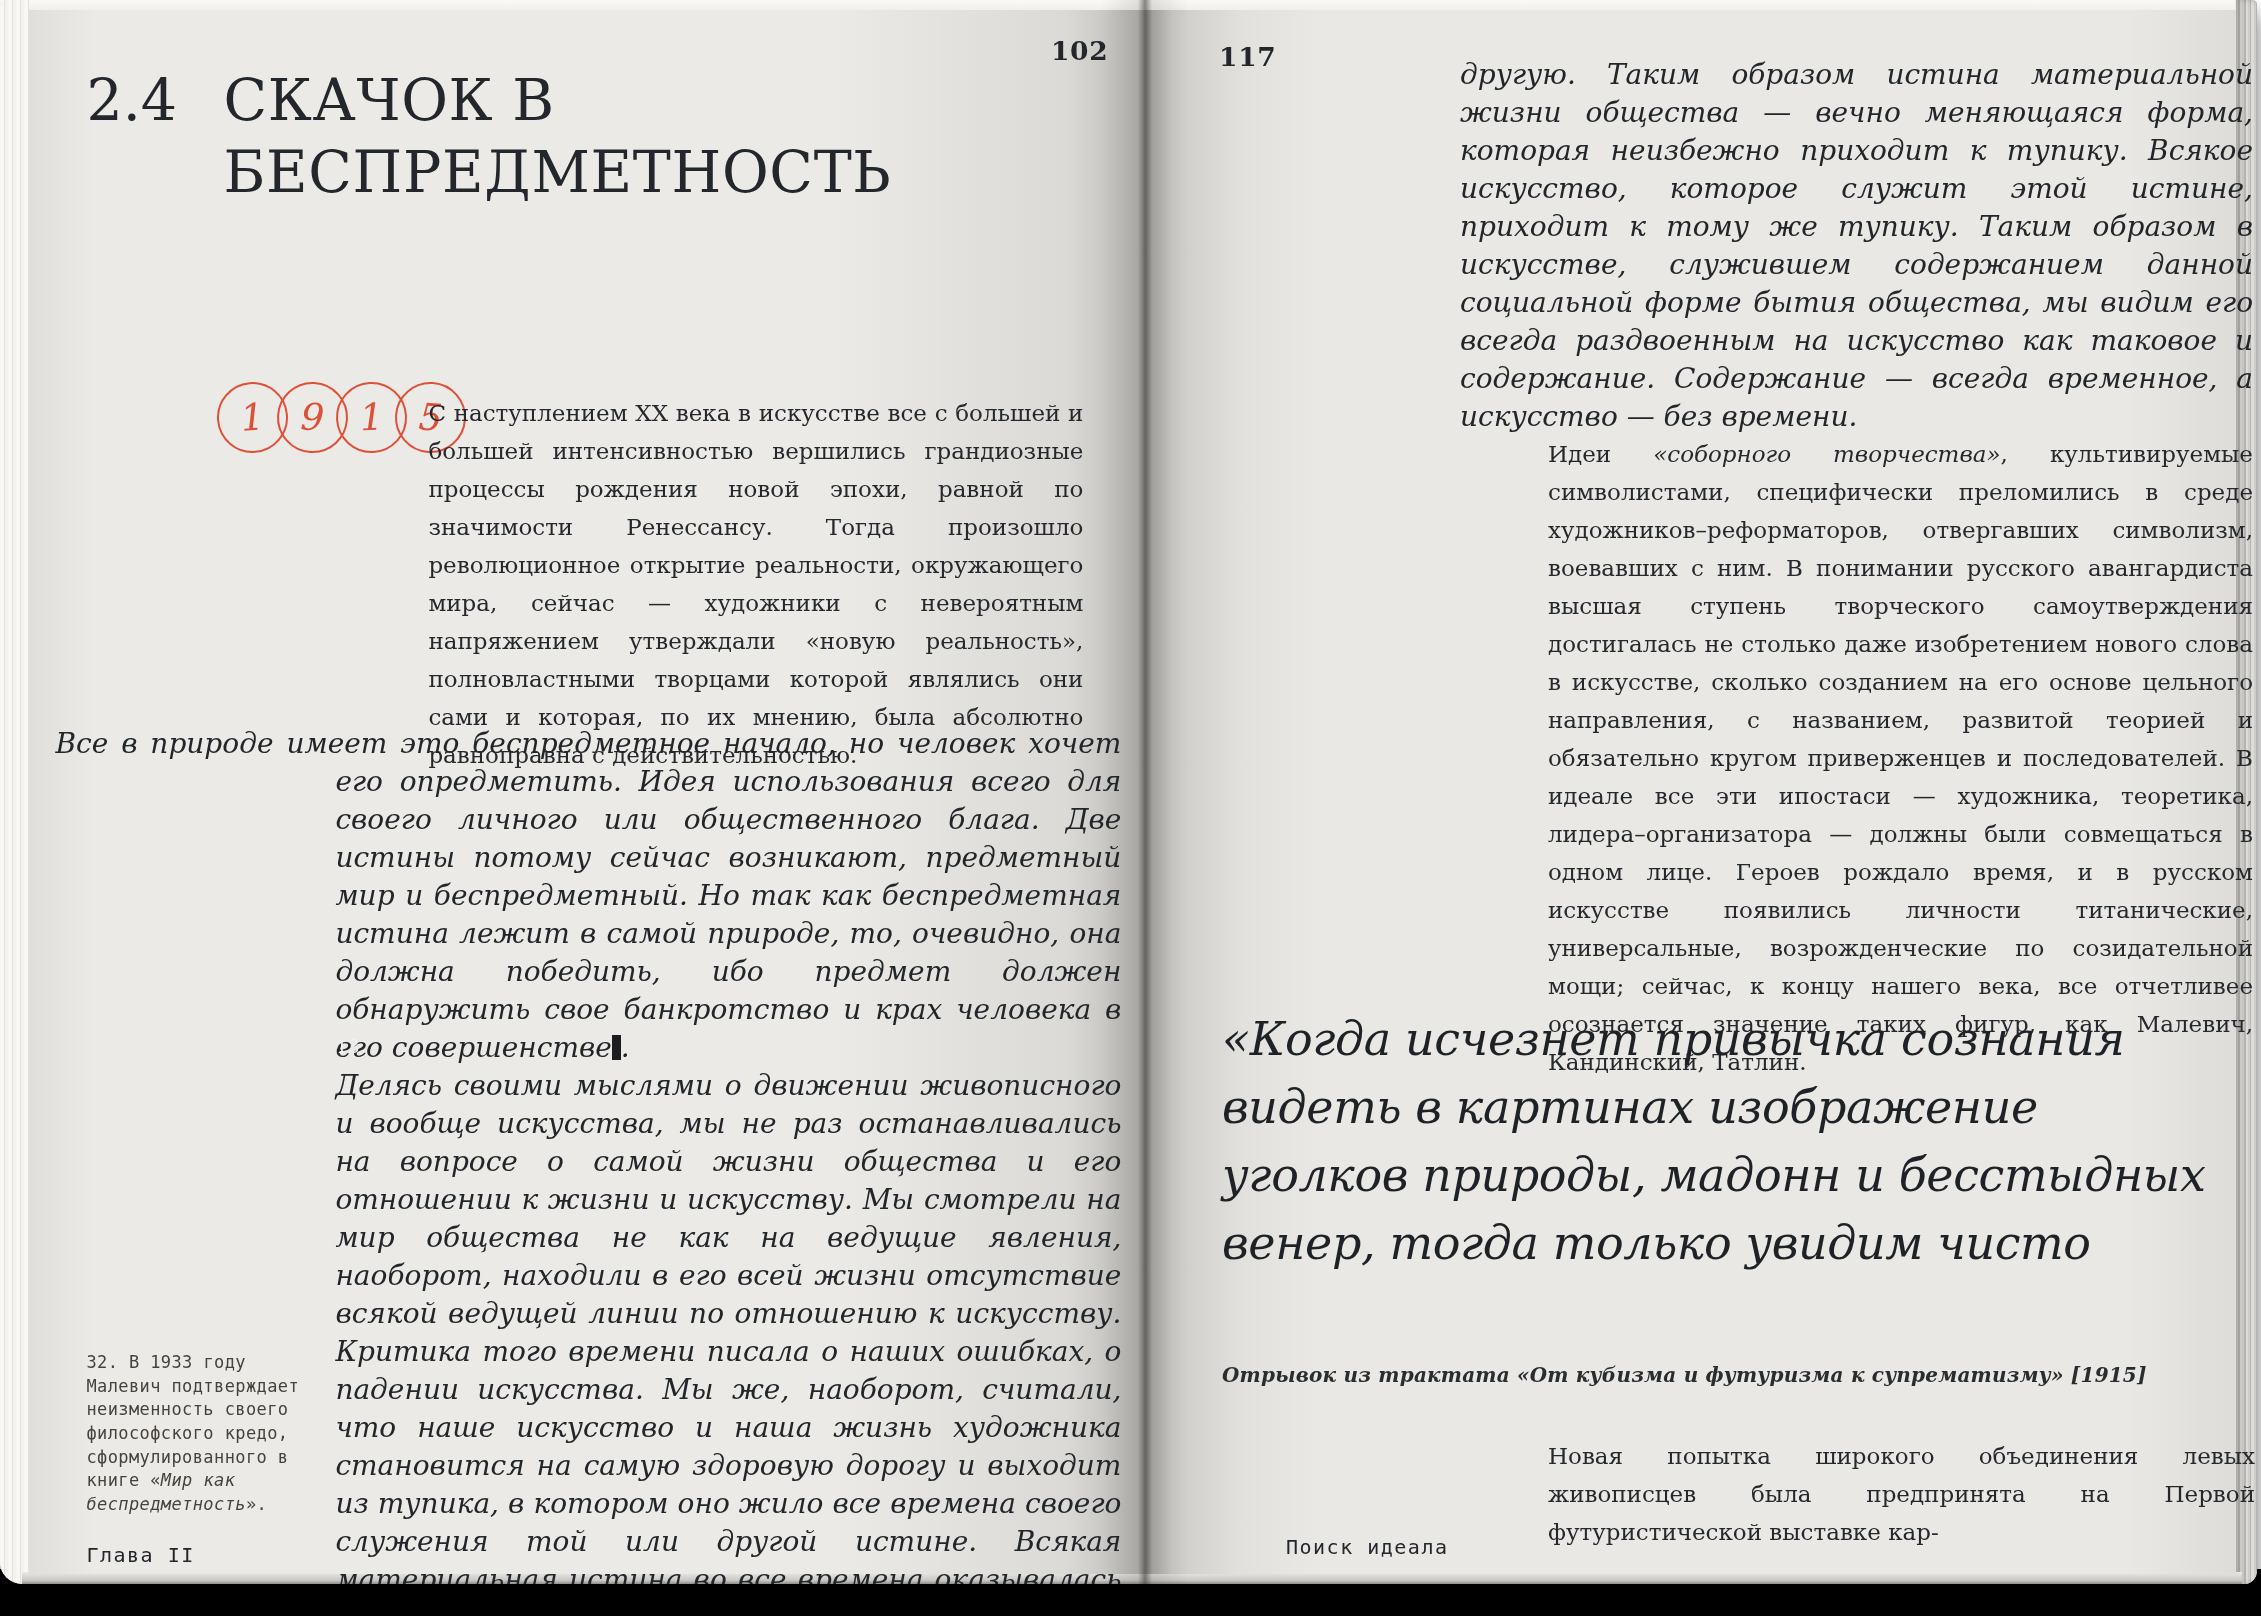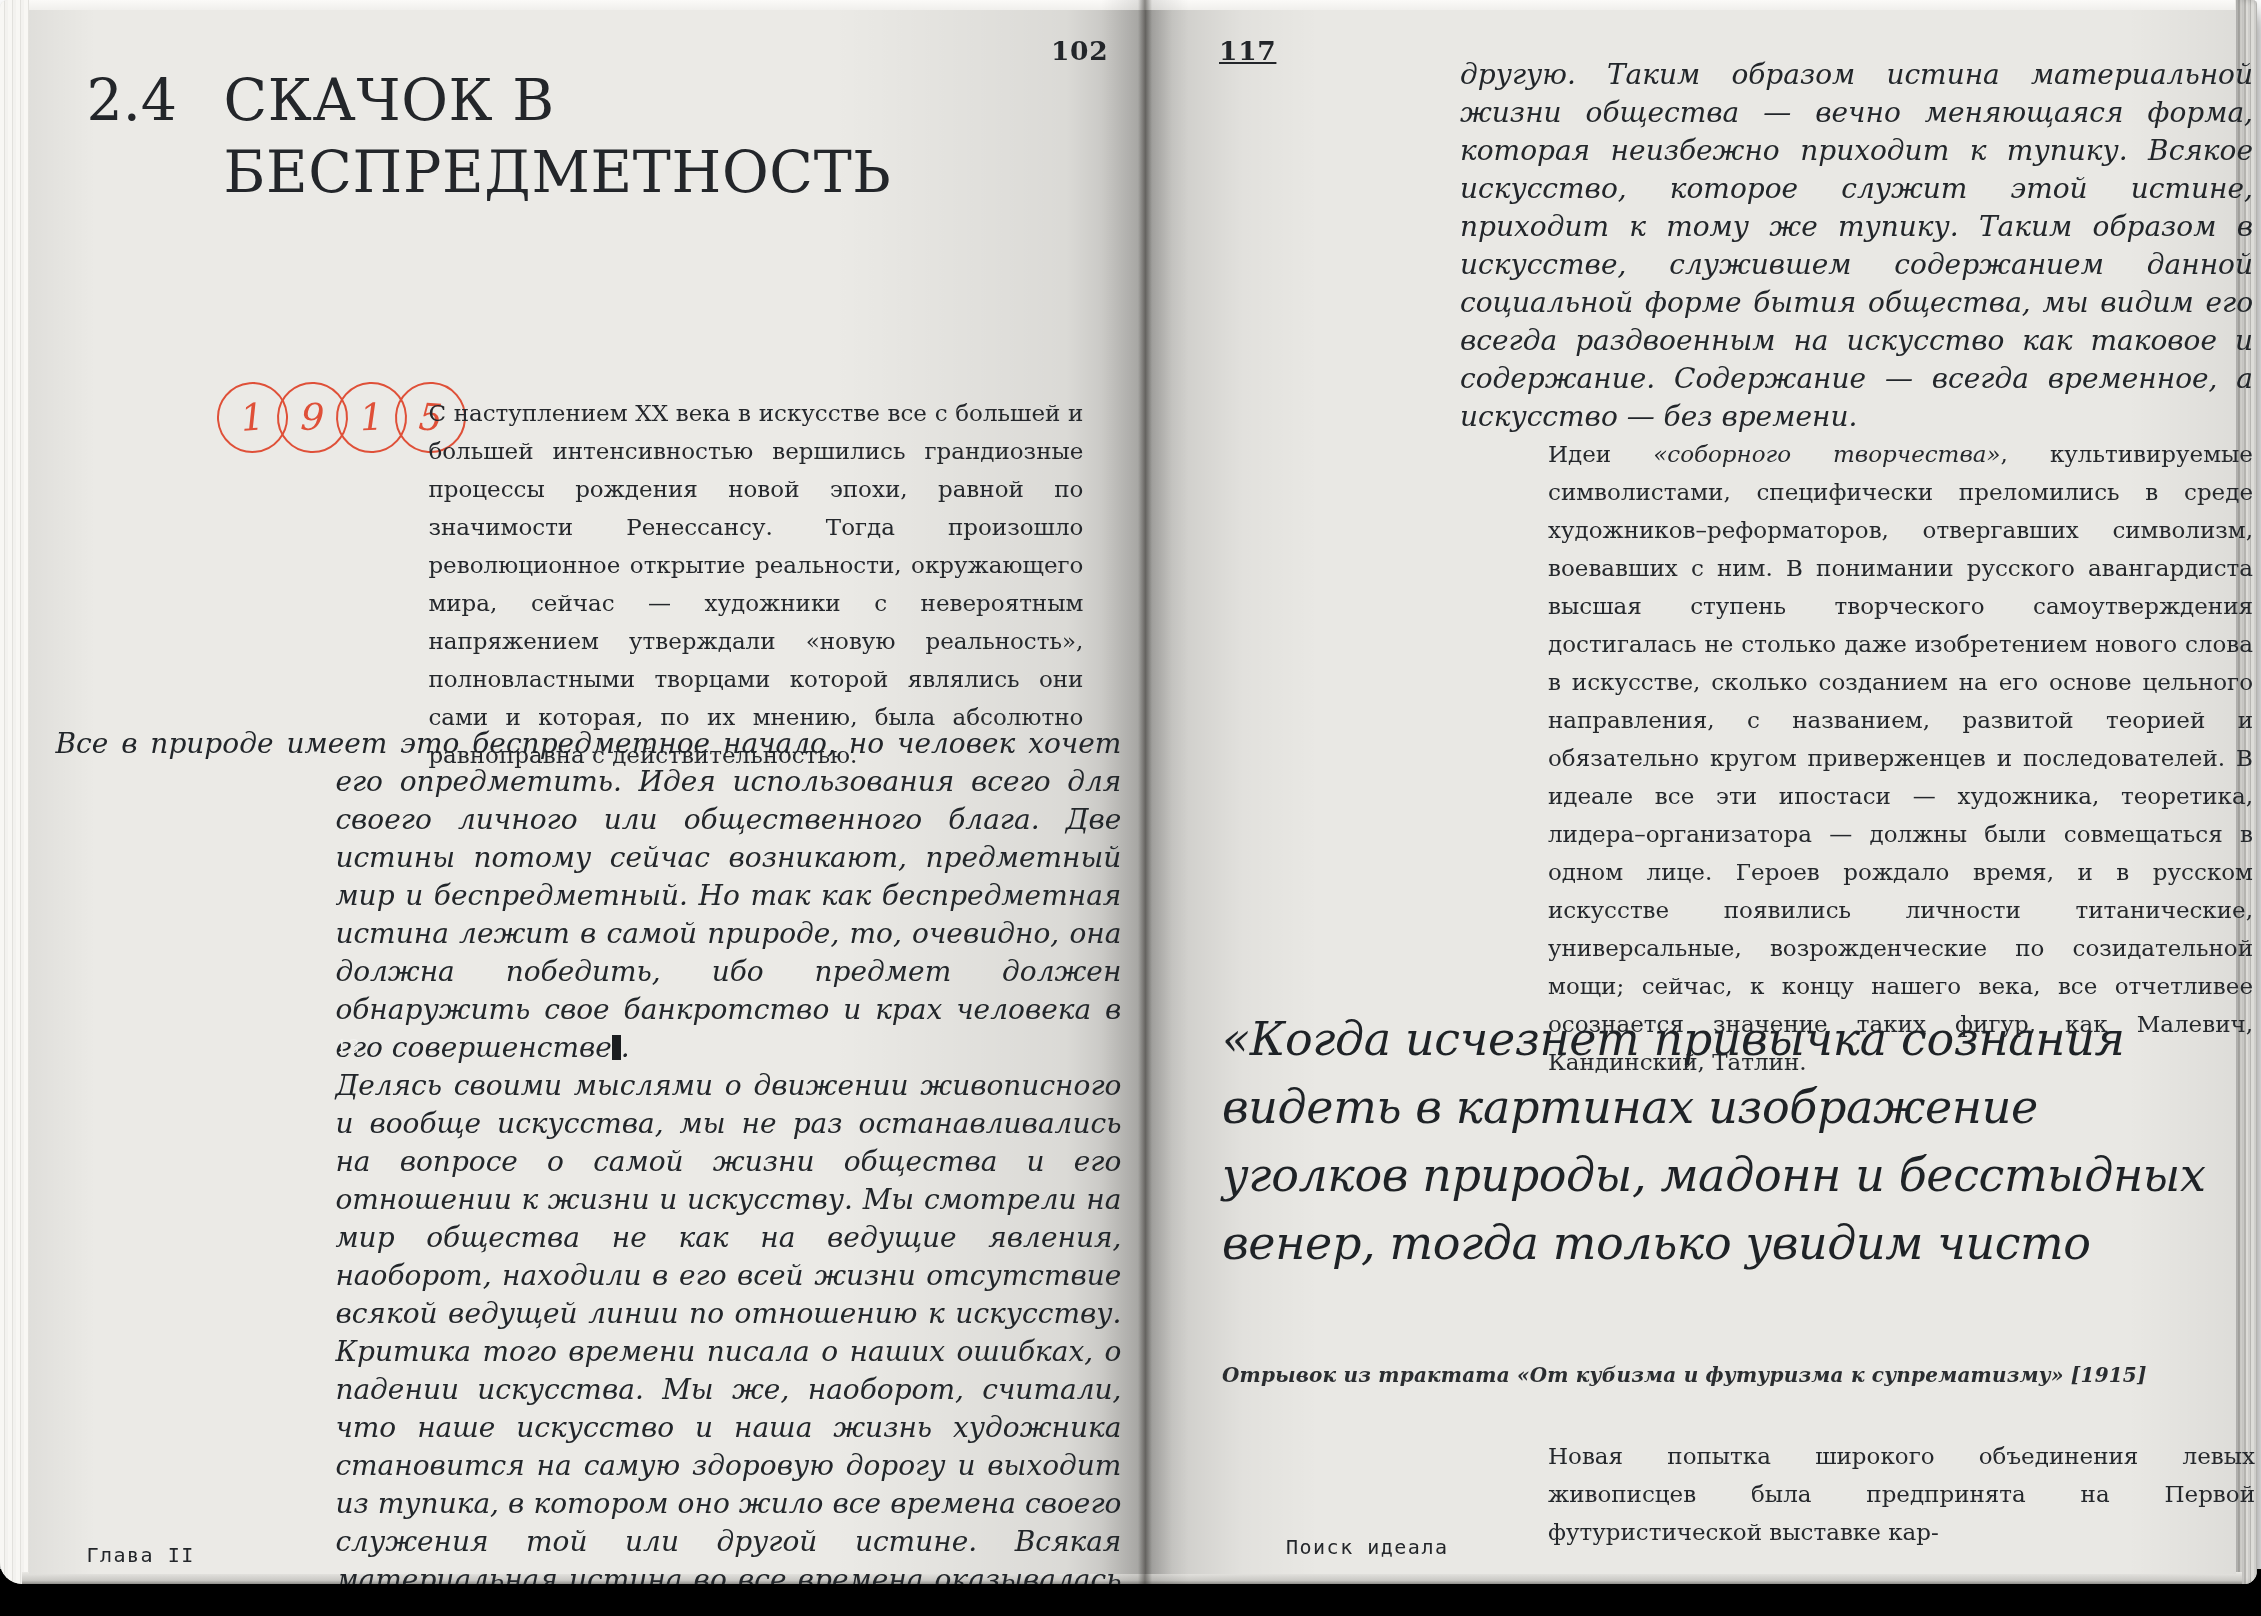--- a/index.html
+++ b/index.html
@@ -115,26 +115,27 @@
         <div class="stamp">5</div>
       </div>
 
       <div class="abs body-text" style="left:399px;top:384px;width:655px;">С наступлением XX века в искусстве все с большей и большей интенсивностью вершились грандиозные процессы рождения новой эпохи, равной по значимости Ренессансу. Тогда произошло революционное открытие реальности, окружающего мира, сейчас — художники с невероятным напряжением утверждали «новую реальность», полновластными творцами которой являлись они сами и которая, по их мнению, была абсолютно равноправна с действительностью.</div>
 
       <div class="abs italic-quote hang" style="left:26px;top:715px;width:786px;">
         <p class="outdent"><span>Все в природе имеет это беспредметное начало, но человек хочет его опредметить. Идея использования всего для своего личного или общественного блага. Две истины потому сейчас возникают, предметный мир и беспредметный. Но так как беспредметная истина лежит в самой природе, то, очевидно, она должна победить, ибо предмет должен обнаружить свое банкротство и крах человека в его совершенстве</span><span class="fn-marker">13</span><span>.</span></p>
         <p>Делясь своими мыслями о движении живописного и вообще искусства, мы не раз останавливались на вопросе о самой жизни общества и его отношении к жизни и искусству. Мы смотрели на мир общества не как на ведущие явления, наоборот, находили в его всей жизни отсутствие всякой ведущей линии по отношению к искусству. Критика того времени писала о наших ошибках, о падении искусства. Мы же, наоборот, считали, что наше искусство и наша жизнь художника становится на самую здоровую дорогу и выходит из тупика, в котором оно жило все времена своего служения той или другой истине. Всякая материальная истина во все времена оказывалась изживаемой и заменяла</p>
       </div>
 
+      <div class="abs footnote mono" style="left:57px;top:1341px;width:227px;"><span>32.</span><span> В 1933 году Малевич подтверждает неизменность своего философского кредо, сформулированного в книге «</span><span class="it">Мир как беспредметность</span><span>».</span></div>
 
       <div class="abs runfoot mono" style="left:57px;top:1533px;">Глава II</div>
     </div>
 
     <div class="page page-right">
-      <div class="abs pagenum" style="left:74px;top:25px;text-decoration:underline;">117</div>
+      <div class="abs pagenum" style="left:74px;top:31px;">117</div>
 
       <div class="abs italic-quote" style="left:315px;top:46px;width:793px;">другую. Таким образом истина материальной жизни общества — вечно меняющаяся форма, которая неизбежно приходит к тупику. Всякое искусство, которое служит этой истине, приходит к тому же тупику. Таким образом в искусстве, служившем содержанием данной социальной форме бытия общества, мы видим его всегда раздвоенным на искусство как таковое и содержание. Содержание — всегда временное, а искусство — без времени.</div>
 
       <div class="abs body-text" style="left:403px;top:425px;width:705px;"><span>Идеи </span><span style="font-style:italic;">«соборного творчества»</span><span>, культивируемые символистами, специфически преломились в среде художников–реформаторов, отвергавших символизм, воевавших с ним. В понимании русского авангардиста высшая ступень творческого самоутверждения достигалась не столько даже изобретением нового слова в искусстве, сколько созданием на его основе цельного направления, с названием, развитой теорией и обязательно кругом приверженцев и последователей. В идеале все эти ипостаси — художника, теоретика, лидера–организатора — должны были совмещаться в одном лице. Героев рождало время, и в русском искусстве появились личности титанические, универсальные, возрожденческие по созидательной мощи; сейчас, к концу нашего века, все отчетливее осознается значение таких фигур, как Малевич, Кандинский, Татлин.</span></div>
 
       <div class="abs bigquote" style="left:77px;top:995px;">
         <div>«Когда исчезнет привычка сознания</div>
         <div>видеть в картинах изображение</div>
         <div>уголков природы, мадонн и бесстыдных</div>
         <div>венер, тогда только увидим чисто</div>

